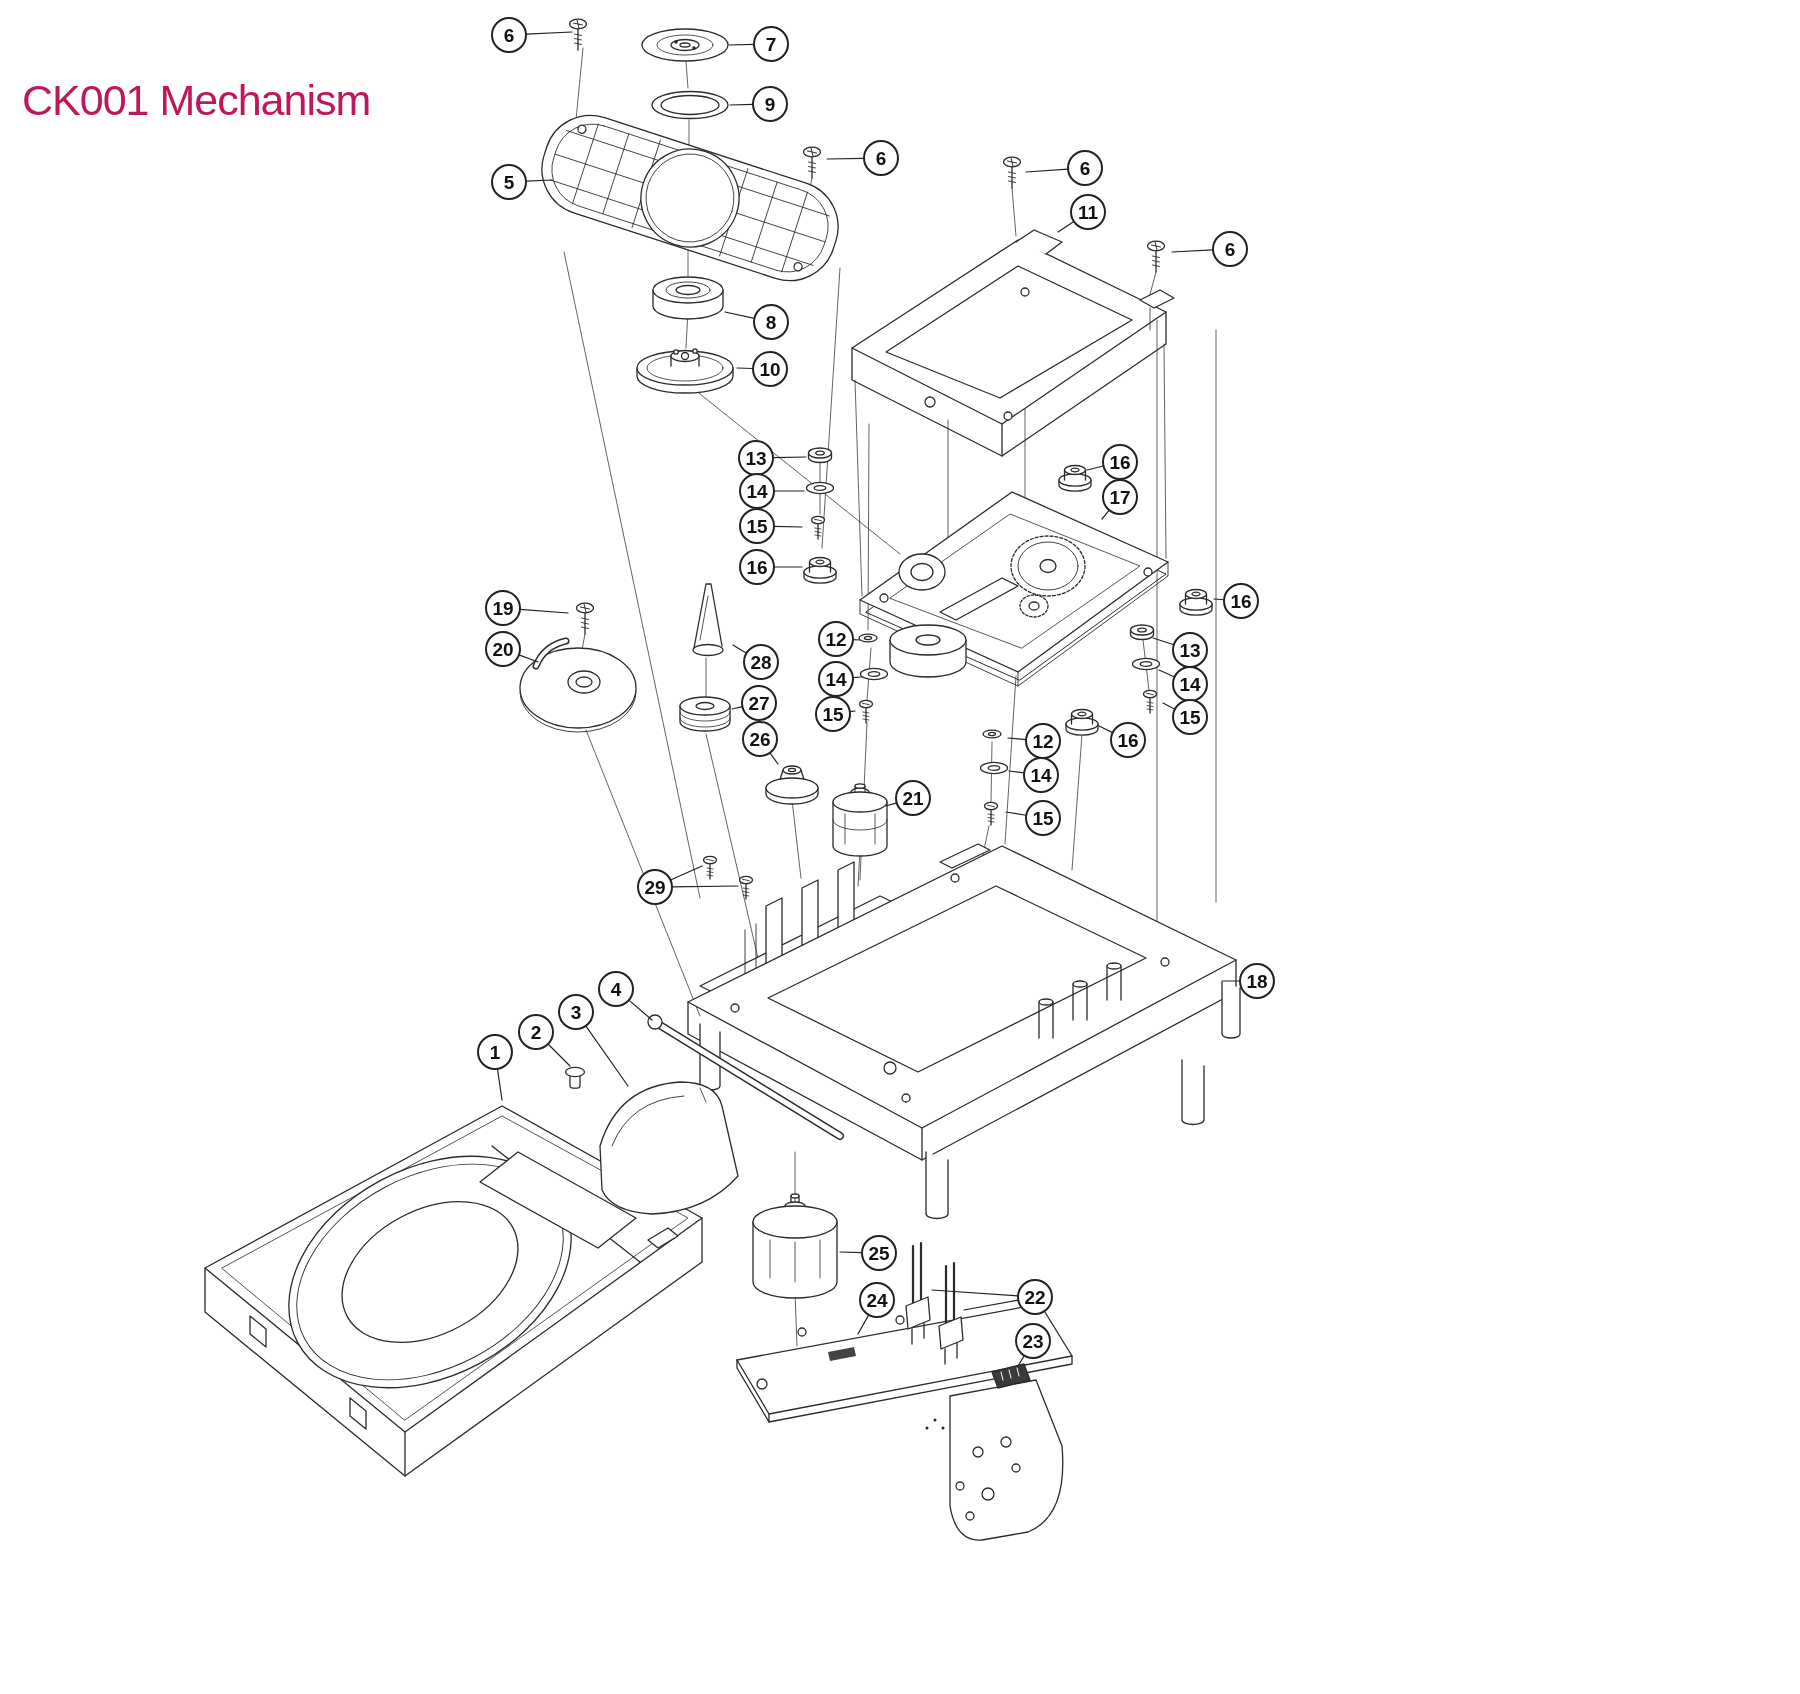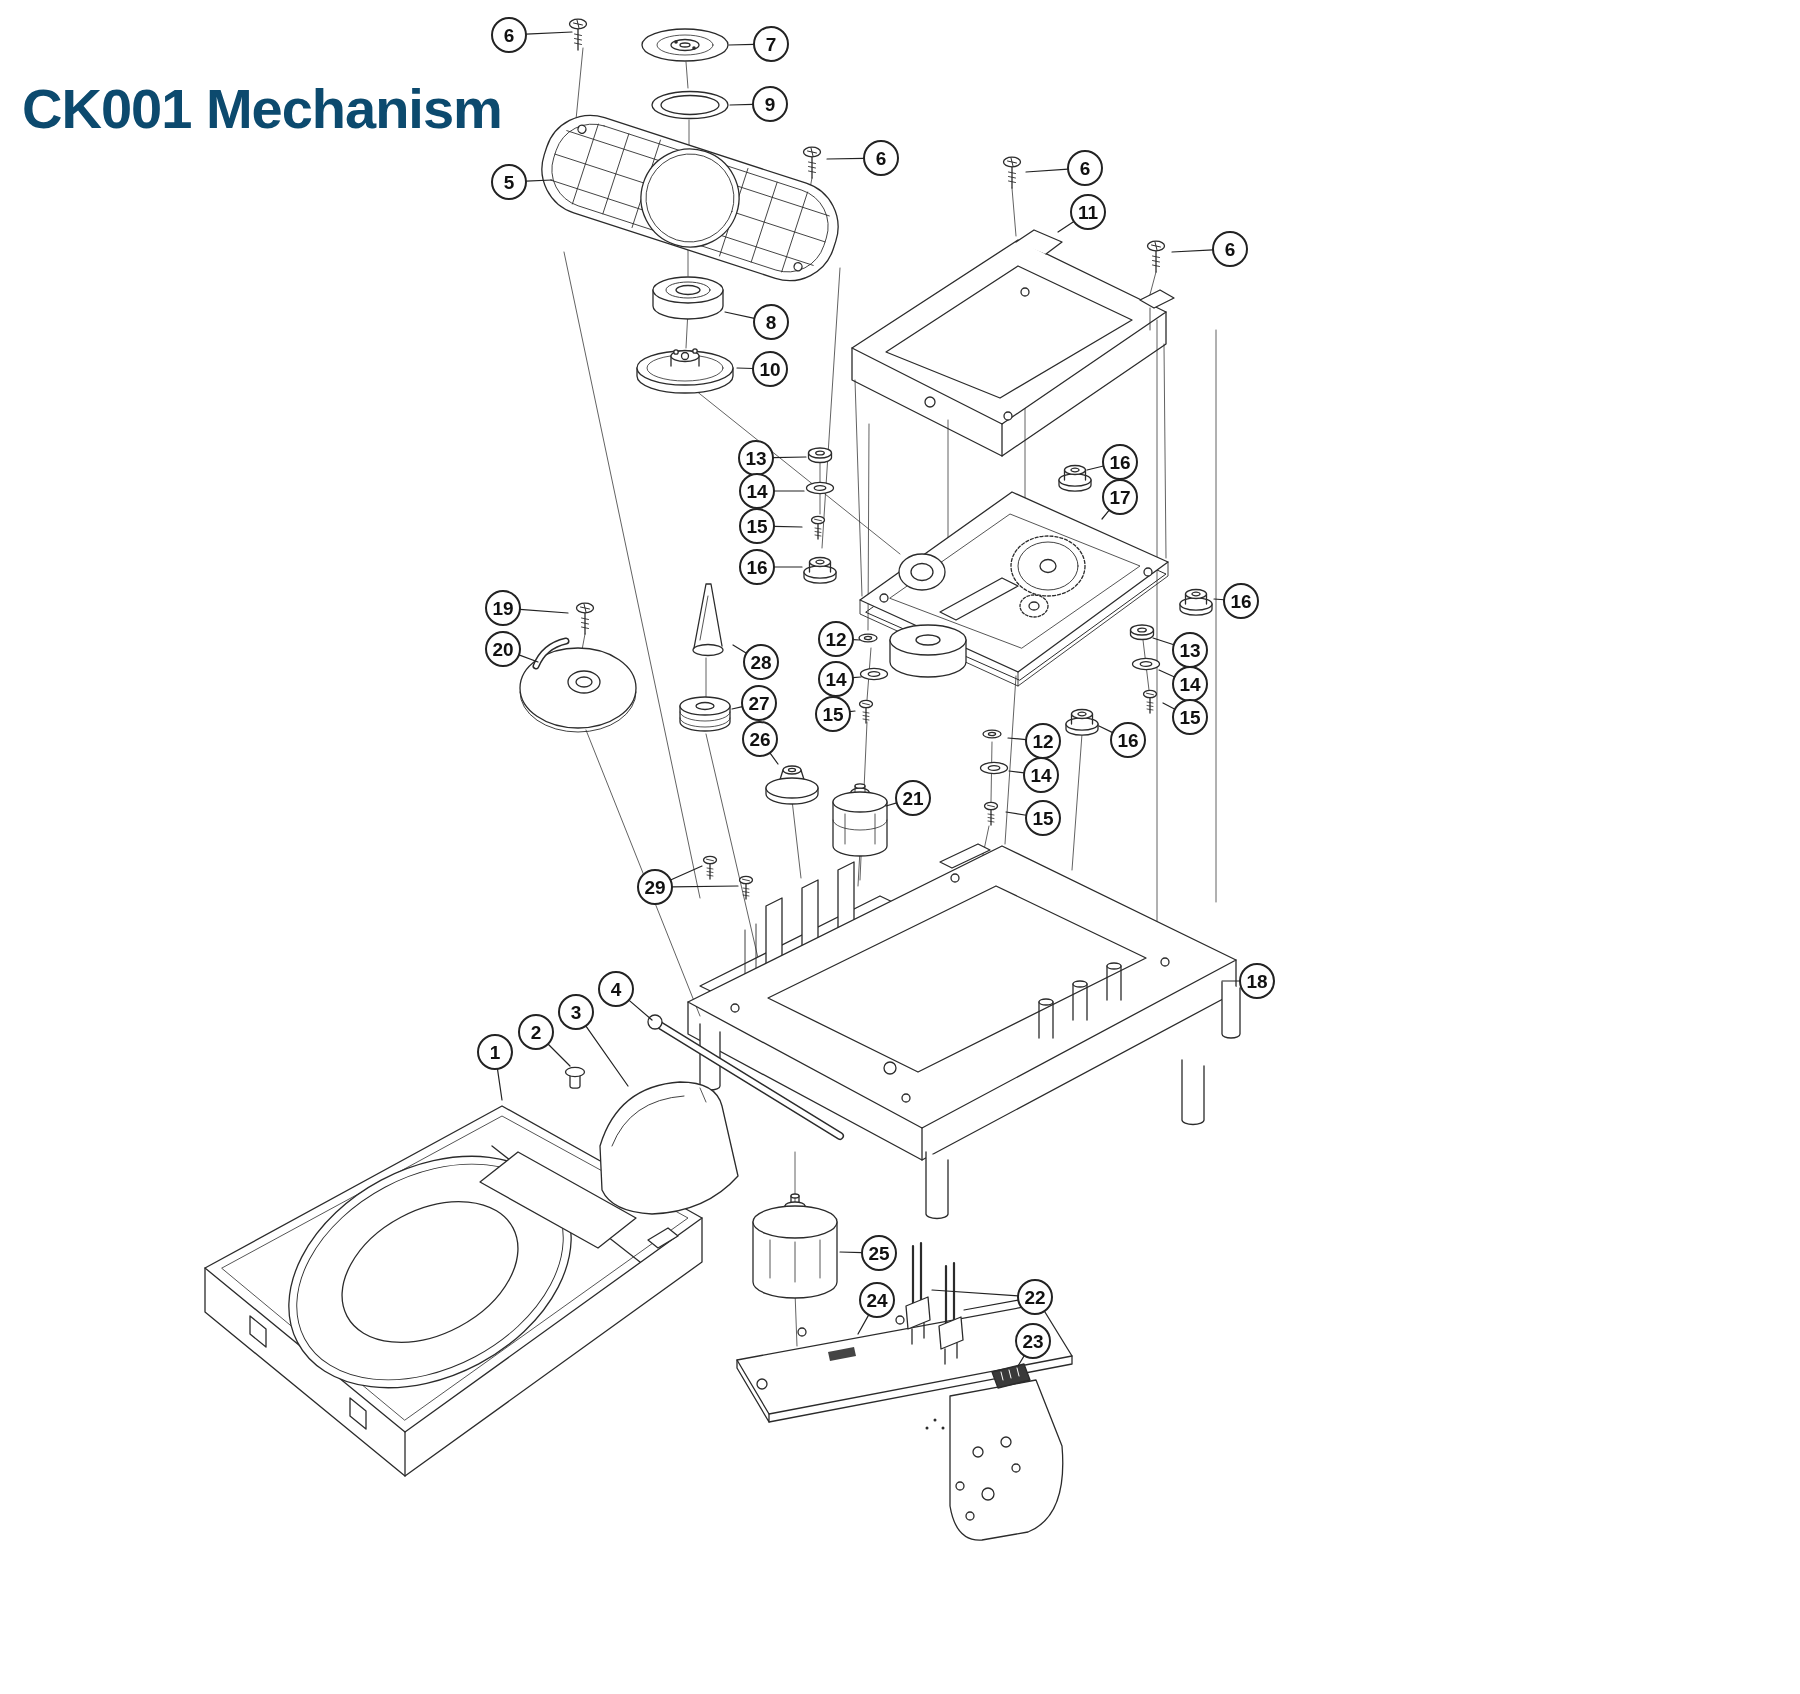--- a/index.html
+++ b/index.html
@@ -1,19 +1,19 @@
 <!DOCTYPE html>
 <html><head>
 <meta charset="utf-8">
 <style>
   html,body{margin:0;padding:0;background:#fff;}
   .stage{position:relative;width:1800px;height:1694px;background:#fff;overflow:hidden;
          font-family:"Liberation Sans",sans-serif;}
-  .title{position:absolute;left:22px;top:76px;font-size:56px;font-weight:700;
-         letter-spacing:-1px;color:#0c4a6e;}
+  .title{position:absolute;left:22px;top:76px;font-size:43px;font-weight:400;
+         letter-spacing:-1px;color:#be185d;}
   svg{position:absolute;left:0;top:0;}
   .thin{stroke:#3a3a3a;stroke-width:0.8;}
   .callout-circle{fill:#fff;stroke:#222;stroke-width:2;}
   .callout-text{fill:#111;stroke:none;font-family:"Liberation Sans",sans-serif;
                 font-size:19px;font-weight:700;text-anchor:middle;}
   .leader{stroke:#222;stroke-width:1.2;}
 </style>
 </head>
 <body>
 

